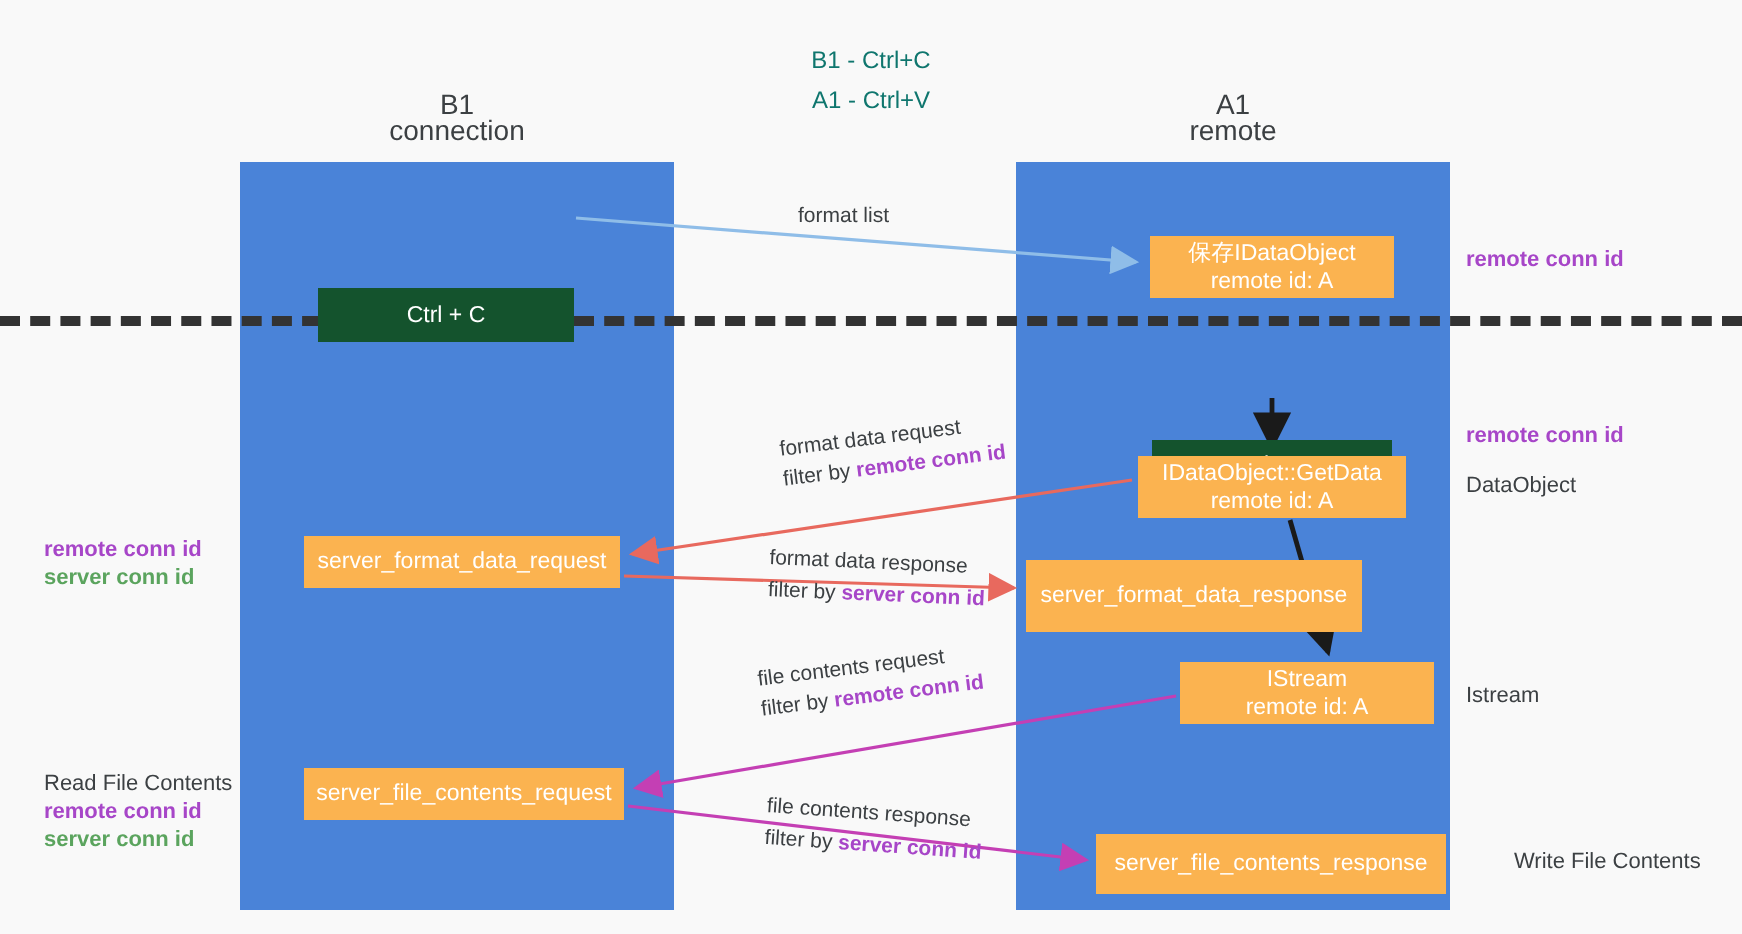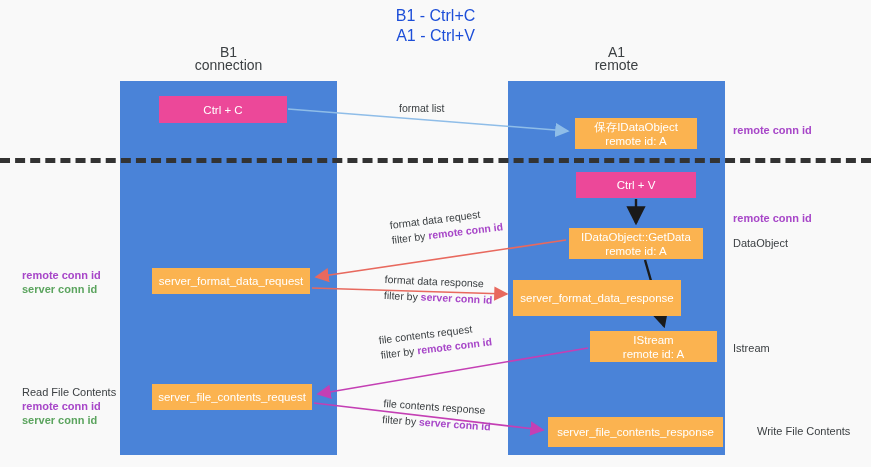--- a/index.html
+++ b/index.html
@@ -11,22 +11,22 @@
   }
   #stage{position:relative;width:871px;height:467px;}
 
   
   .lane{position:absolute;background:#4a83d8;}
   #lane-b1{left:120px;top:81px;width:217px;height:374px;}
   #lane-a1{left:508px;top:81px;width:217px;height:374px;}
 
   
   #title{
-    position:absolute;left:0;top:6px;width:871px;
-    text-align:center;color:#1d4ed8;font-size:16px;line-height:20px;
+    position:absolute;left:0;top:20px;width:871px;
+    text-align:center;color:#0f766e;font-size:12px;line-height:20px;
   }
   #title div{white-space:pre;}
 
   
   .lane-head{
     position:absolute;text-align:center;color:#3c4043;
     font-size:14px;line-height:13px;width:217px;
   }
   #head-b1{left:120px;top:46px;}
   #head-a1{left:508px;top:46px;}
@@ -39,21 +39,21 @@
   }
 
   
   .node{
     position:absolute;box-sizing:border-box;
     display:flex;flex-direction:column;align-items:center;justify-content:center;
     color:#ffffff;font-size:11.5px;line-height:14px;text-align:center;
     z-index:4;
   }
   .node .ln{display:block;white-space:nowrap;}
-  .green{background:#ec4899;}
+  .green{background:#14532d;margin-top:48px;}
   .orange{background:#fbb350;}
 
   #n-ctrlc   {left:159px;top:96px; width:128px;height:27px;}
   #n-save    {left:575px;top:118px;width:122px;height:31px;}
   #n-ctrlv   {left:576px;top:172px;width:120px;height:26px;}
   #n-getdata {left:569px;top:228px;width:134px;height:31px;}
   #n-sfdreq  {left:152px;top:268px;width:158px;height:26px;}
   #n-sfdresp {left:513px;top:280px;width:168px;height:36px;}
   #n-istream {left:590px;top:331px;width:127px;height:31px;}
   #n-sfcreq  {left:152px;top:384px;width:160px;height:26px;}

